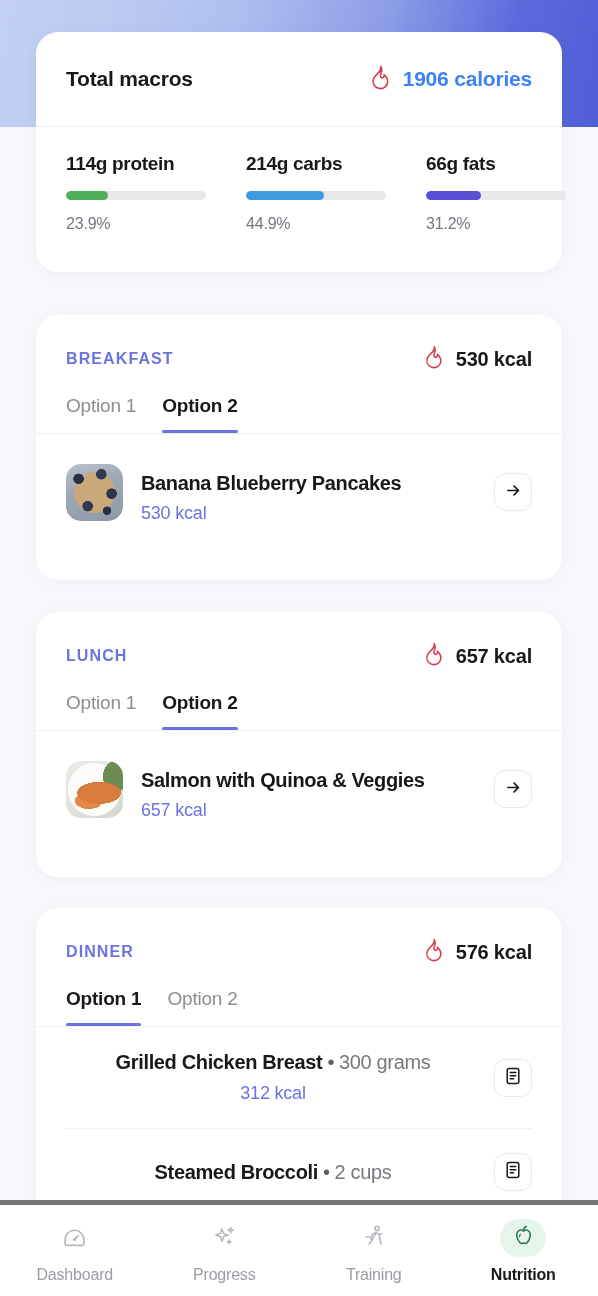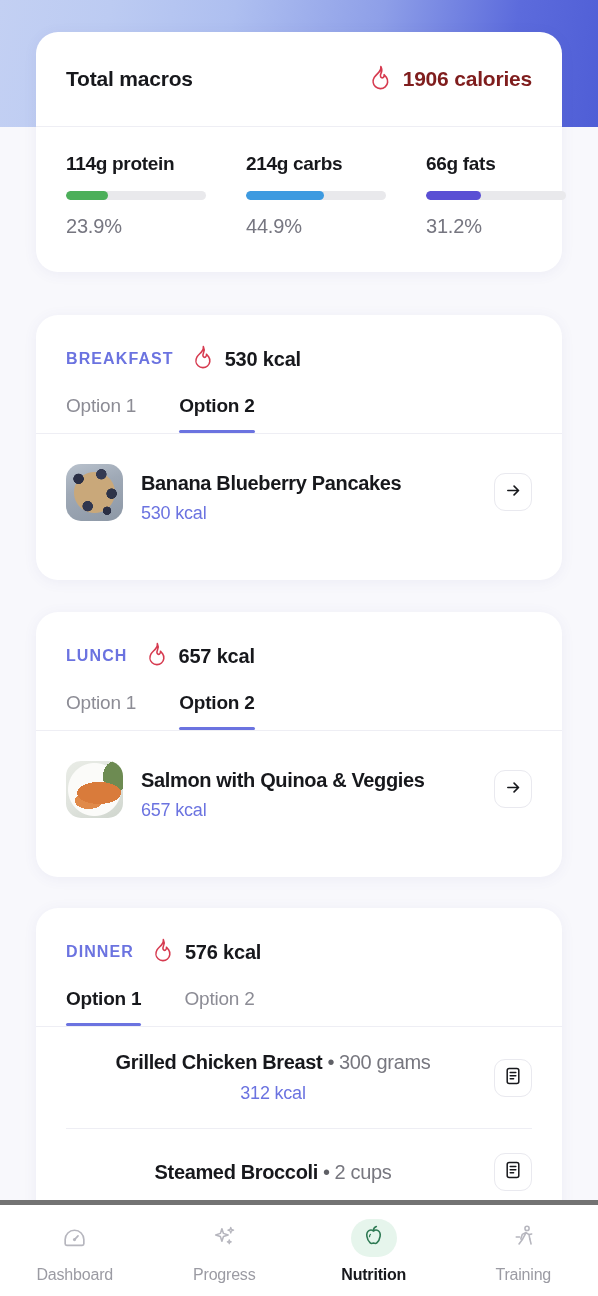--- a/index.html
+++ b/index.html
@@ -79,21 +79,21 @@
 
   .cal-group {
     display: flex;
     align-items: center;
     gap: 11px;
   }
 
   .cal-value {
     font-size: 21px;
     font-weight: bold;
-    color: #7f1d1d;
+    color: #3b82f6;
     letter-spacing: -0.2px;
   }
 
   .macros-divider {
     height: 1px;
     background: #eeeef4;
     margin: 0;
   }
 
   .macros-grid {
@@ -121,30 +121,30 @@
     overflow: hidden;
   }
 
   .macro-fill {
     height: 9px;
     border-radius: 5px;
   }
 
   .macro-pct {
     margin-top: 15px;
-    font-size: 20px;
+    font-size: 16px;
     color: #767680;
     letter-spacing: -0.2px;
   }
 
   
   .meal-head {
     display: flex;
     align-items: center;
-    justify-content: flex-start;
+    justify-content: space-between;
     padding: 30px 30px 0 30px;
     gap: 18px;
   }
 
   .meal-name {
     font-size: 16px;
     font-weight: bold;
     letter-spacing: 1.1px;
     color: #6b73e0;
   }
@@ -152,21 +152,21 @@
   .meal-kcal {
     font-size: 20px;
     font-weight: bold;
     color: #17181c;
     letter-spacing: -0.2px;
   }
 
   .tabs {
     position: relative;
     display: flex;
-    gap: 43px;
+    gap: 26px;
     padding: 22px 30px 0 30px;
   }
 
   .tab {
     font-size: 19px;
     padding-bottom: 16px;
     letter-spacing: -0.2px;
     position: relative;
     cursor: pointer;
   }
@@ -541,40 +541,40 @@
         <svg width="27" height="27" viewBox="0 0 26 26" fill="none">
           <path d="M10.5 5.5 12 10l4.5 1.5L12 13l-1.5 4.5L9 13l-4.5-1.5L9 10l1.5-4.5z" stroke="#b6b6be" stroke-width="1.5" stroke-linejoin="round"></path>
           <path d="M19 4.2l.7 2 2 .7-2 .7-.7 2-.7-2-2-.7 2-.7.7-2z" stroke="#b6b6be" stroke-width="1.3" stroke-linejoin="round"></path>
           <path d="M17.6 16.2l.5 1.4 1.4.5-1.4.5-.5 1.4-.5-1.4-1.4-.5 1.4-.5.5-1.4z" stroke="#b6b6be" stroke-width="1.2" stroke-linejoin="round"></path>
         </svg>
       </span>
     </div>
     <div class="nav-label">Progress</div>
   </div>
 
+  <div class="nav-item">
+    <div class="nav-icon-wrap">
+      <span>
+        <svg width="27" height="27" viewBox="0 0 26 26" fill="none">
+          <circle cx="16.4" cy="5.2" r="2" stroke="#b6b6be" stroke-width="1.5"></circle>
+          <path d="M15.5 9.2 11.8 11l-1.4 4.4M15.5 9.2l2.8 2 .8 4.2M15.5 9.2l-3.4 6.4-3.4 4.6M18.3 11.2l2.6-.6M9.2 13.4H6" stroke="#b6b6be" stroke-width="1.5" stroke-linecap="round" stroke-linejoin="round"></path>
+          <path d="M19.1 15.4l1.2 4.8" stroke="#b6b6be" stroke-width="1.5" stroke-linecap="round"></path>
+        </svg>
+      </span>
+    </div>
+    <div class="nav-label">Training</div>
+  </div>
+
   <div class="nav-item active">
     <div class="nav-icon-wrap highlight">
       <span>
         <svg width="25" height="26" viewBox="0 0 24 26" fill="none">
           <path d="M12 8c-1.3-1-3.2-1.2-4.6-.3C5.7 8.8 5 11 5.4 13.4c.4 2.5 1.8 5.2 3.3 6.5 1 .9 2.1.6 3.3.1 1.2.5 2.3.8 3.3-.1 1.5-1.3 2.9-4 3.3-6.5.4-2.4-.3-4.6-2-5.7-1.4-.9-3.3-.7-4.6.3z" stroke="#2f7a54" stroke-width="1.6" stroke-linejoin="round"></path>
           <path d="M12 7.6c0-1.9 1-3.4 2.8-4" stroke="#2f7a54" stroke-width="1.6" stroke-linecap="round"></path>
           <path d="M8.9 11.4c-.6.6-.9 1.4-.9 2.3" stroke="#2f7a54" stroke-width="1.3" stroke-linecap="round"></path>
         </svg>
       </span>
     </div>
     <div class="nav-label">Nutrition</div>
   </div>
 
-  <div class="nav-item">
-    <div class="nav-icon-wrap">
-      <span>
-        <svg width="27" height="27" viewBox="0 0 26 26" fill="none">
-          <circle cx="16.4" cy="5.2" r="2" stroke="#b6b6be" stroke-width="1.5"></circle>
-          <path d="M15.5 9.2 11.8 11l-1.4 4.4M15.5 9.2l2.8 2 .8 4.2M15.5 9.2l-3.4 6.4-3.4 4.6M18.3 11.2l2.6-.6M9.2 13.4H6" stroke="#b6b6be" stroke-width="1.5" stroke-linecap="round" stroke-linejoin="round"></path>
-          <path d="M19.1 15.4l1.2 4.8" stroke="#b6b6be" stroke-width="1.5" stroke-linecap="round"></path>
-        </svg>
-      </span>
-    </div>
-    <div class="nav-label">Training</div>
-  </div>
-
 
 </div>
 
 </body></html>

